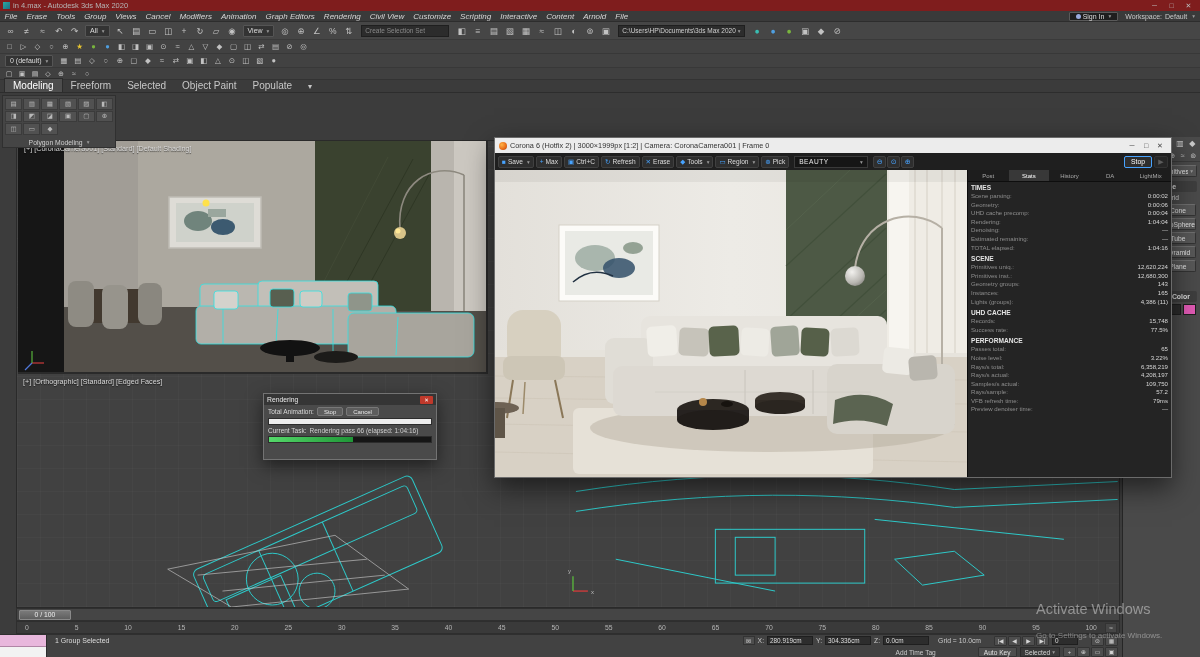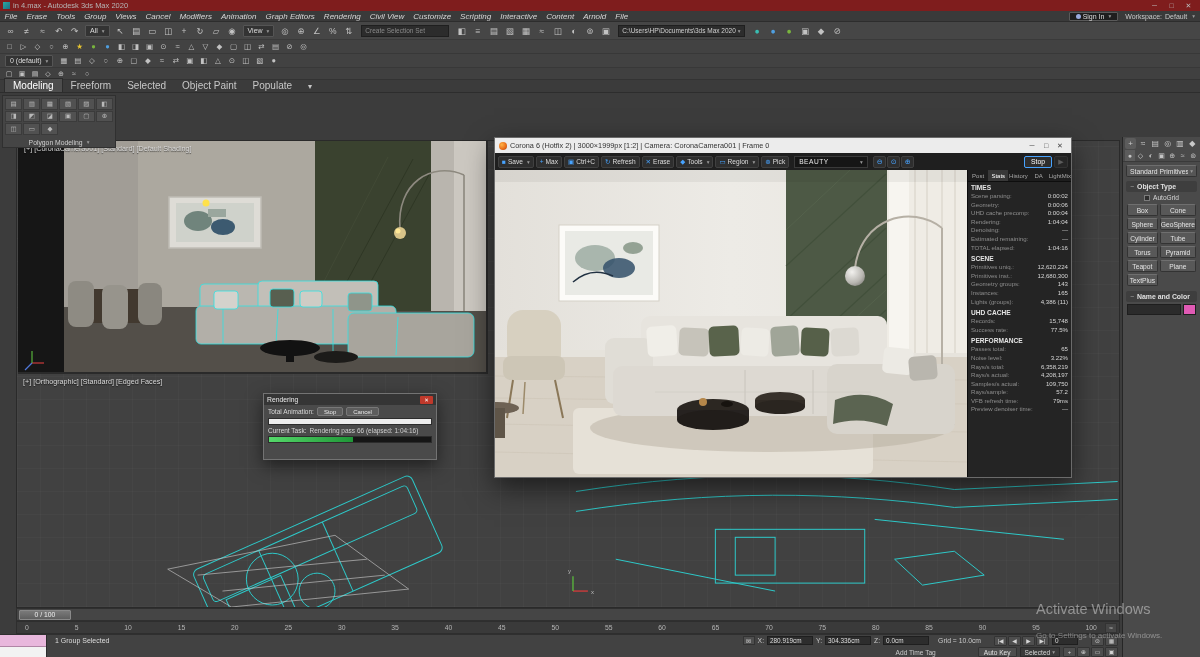--- a/index.html
+++ b/index.html
@@ -56,21 +56,21 @@
     repeating-linear-gradient(0deg,rgba(255,255,255,.025) 0 1px,transparent 1px 23px),
     repeating-linear-gradient(90deg,rgba(255,255,255,.025) 0 1px,transparent 1px 23px),#414141;}
   .ortho-svg{position:absolute;left:0;top:0;width:100%;height:100%;}
   .vp-label{position:absolute;font-size:7.2px;color:#d8d8d8;text-shadow:0 1px 1px rgba(0,0,0,.6);white-space:nowrap;}
   .ortho-label{left:6px;top:236px;}
   .camera-vp{position:absolute;left:1px;top:0;width:470px;height:233px;border-right:2px solid #2a2a2a;border-bottom:2px solid #2a2a2a;overflow:hidden;background:#3a3a3a;}
   .camera-vp svg{position:absolute;left:0;top:0;}
   .camera-vp .vp-label{left:6px;top:3px;}
 
   
-  .corona{position:absolute;left:494px;top:137px;width:578px;height:341px;z-index:20;background:#0ea5e9;border:1px solid #6b6b6b;box-shadow:0 10px 26px rgba(0,0,0,.55);display:flex;flex-direction:column;}
+  .corona{position:absolute;left:494px;top:137px;width:678px;height:341px;z-index:20;background:#0ea5e9;border:1px solid #6b6b6b;box-shadow:0 10px 26px rgba(0,0,0,.55);display:flex;flex-direction:column;}
   .c-title{height:15px;background:#ececec;display:flex;align-items:center;padding:0 4px;gap:3px;flex:none;}
   .c-logo{width:8px;height:8px;border-radius:50%;background:radial-gradient(circle at 35% 35%,#ffb347,#e86a17 60%,#9c3c05);flex:none;}
   .c-title-text{font-size:7.3px;color:#333;white-space:nowrap;overflow:hidden;}
   .c-controls{margin-left:auto;display:flex;}
   .cwbtn{width:14px;text-align:center;font-size:7px;color:#444;}
   .c-toolbar{height:17px;background:#1f1f1f;display:flex;align-items:center;gap:2px;padding:0 3px;flex:none;}
   .cbtns{display:flex;gap:2px;align-items:center;}
   .cbtn{display:flex;align-items:center;gap:2px;background:#2e2e2e;border:1px solid #404040;border-radius:2px;height:12px;padding:0 3px;font-size:6.6px;color:#ddd;white-space:nowrap;}
   .cbtn .ig{color:#47a3ff;font-size:6.5px;}
   .cbtn .lb{font-size:6.6px;}

